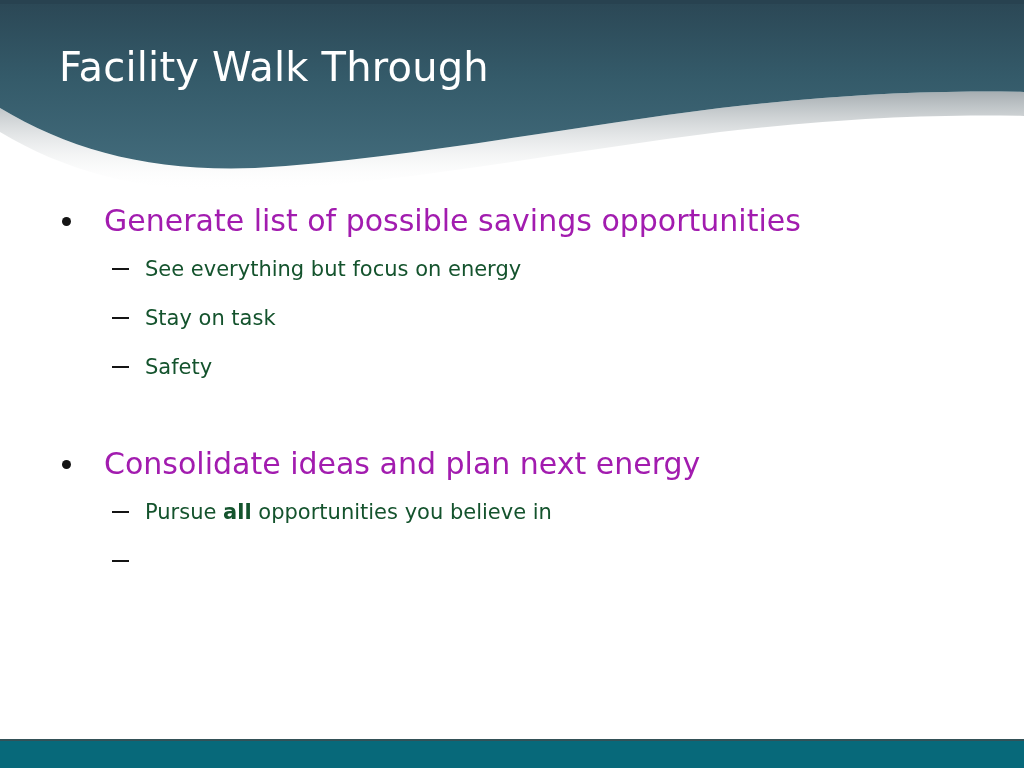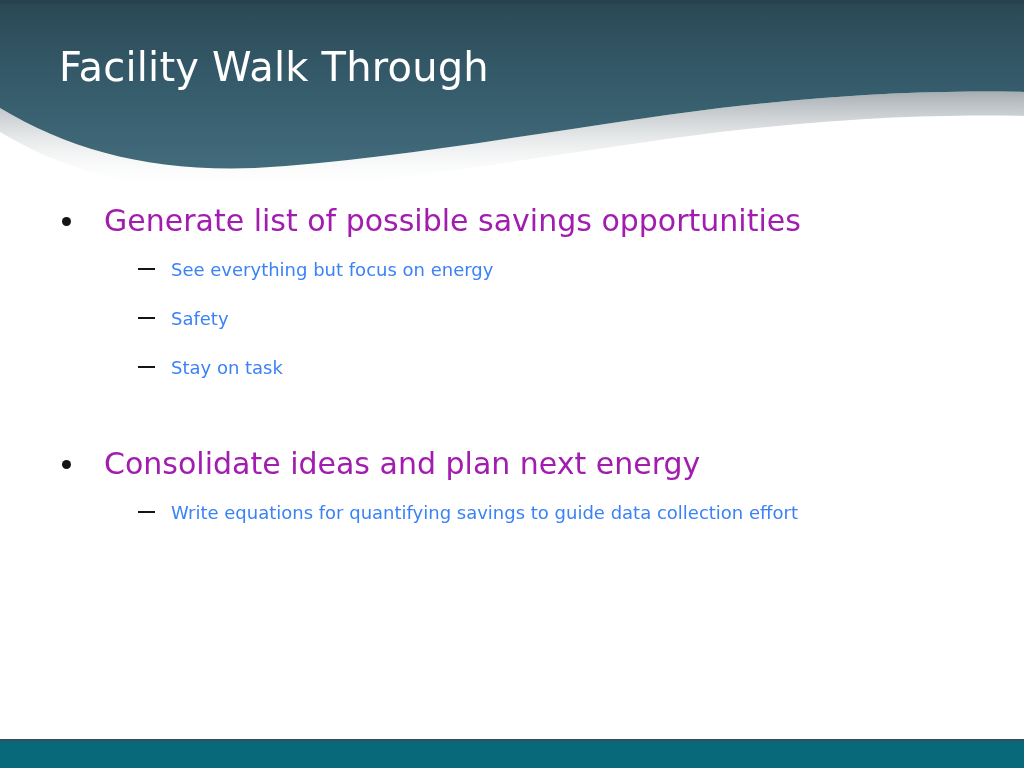--- a/index.html
+++ b/index.html
@@ -88,24 +88,23 @@
     border-radius: 50%;
     background: #141414;
   }
 
   
   .lvl2 {
     position: relative;
     display: block;
     padding-left: 145px;
     min-height: 49px;
-    font-size: 18px;
+    font-size: 21px;
     line-height: 49px;
-    color: #3b82f6;
-    margin-left: 26px;
+    color: #14532d;
   }
   .lvl2 .marker-dash {
     position: absolute;
     left: 112px;
     top: 23px;
     width: 17px;
     height: 2px;
     background: #141414;
   }
   .lvl2 .txt {
@@ -172,40 +171,43 @@
         <span class="txt">Generate list of possible savings opportunities</span>
       </div>
 
       <div class="lvl2">
         <span class="marker-dash"></span>
         <span class="txt">See everything but focus on energy</span>
       </div>
 
       <div class="lvl2">
         <span class="marker-dash"></span>
+        <span class="txt">Stay on task</span>
+      </div>
+
+      <div class="lvl2">
+        <span class="marker-dash"></span>
         <span class="txt">Safety</span>
-      </div>
-
-      <div class="lvl2">
-        <span class="marker-dash"></span>
-        <span class="txt">Stay on task</span>
       </div>
     </div>
 
     <div class="bullet-group group-gap">
       <div class="lvl1">
         <span class="marker-dot"></span>
         <span class="txt">Consolidate ideas and plan next energy</span>
       </div>
 
 
-
-      <div class="lvl2">
-        <span class="marker-dash"></span>
-        <span class="txt">Write equations for quantifying savings to guide data collection effort</span>
+      <div class="lvl2">
+        <span class="marker-dash"></span>
+        <span class="txt"><span>Pursue </span><b>all</b><span> opportunities you believe in</span></span>
+      </div>
+
+      <div class="lvl2">
+        <span class="marker-dash"></span>
       </div>
     </div>
 
   </div>
 
   <div class="footer-rule"></div>
   <div class="footer-bar"></div>
 
 </div>
 

